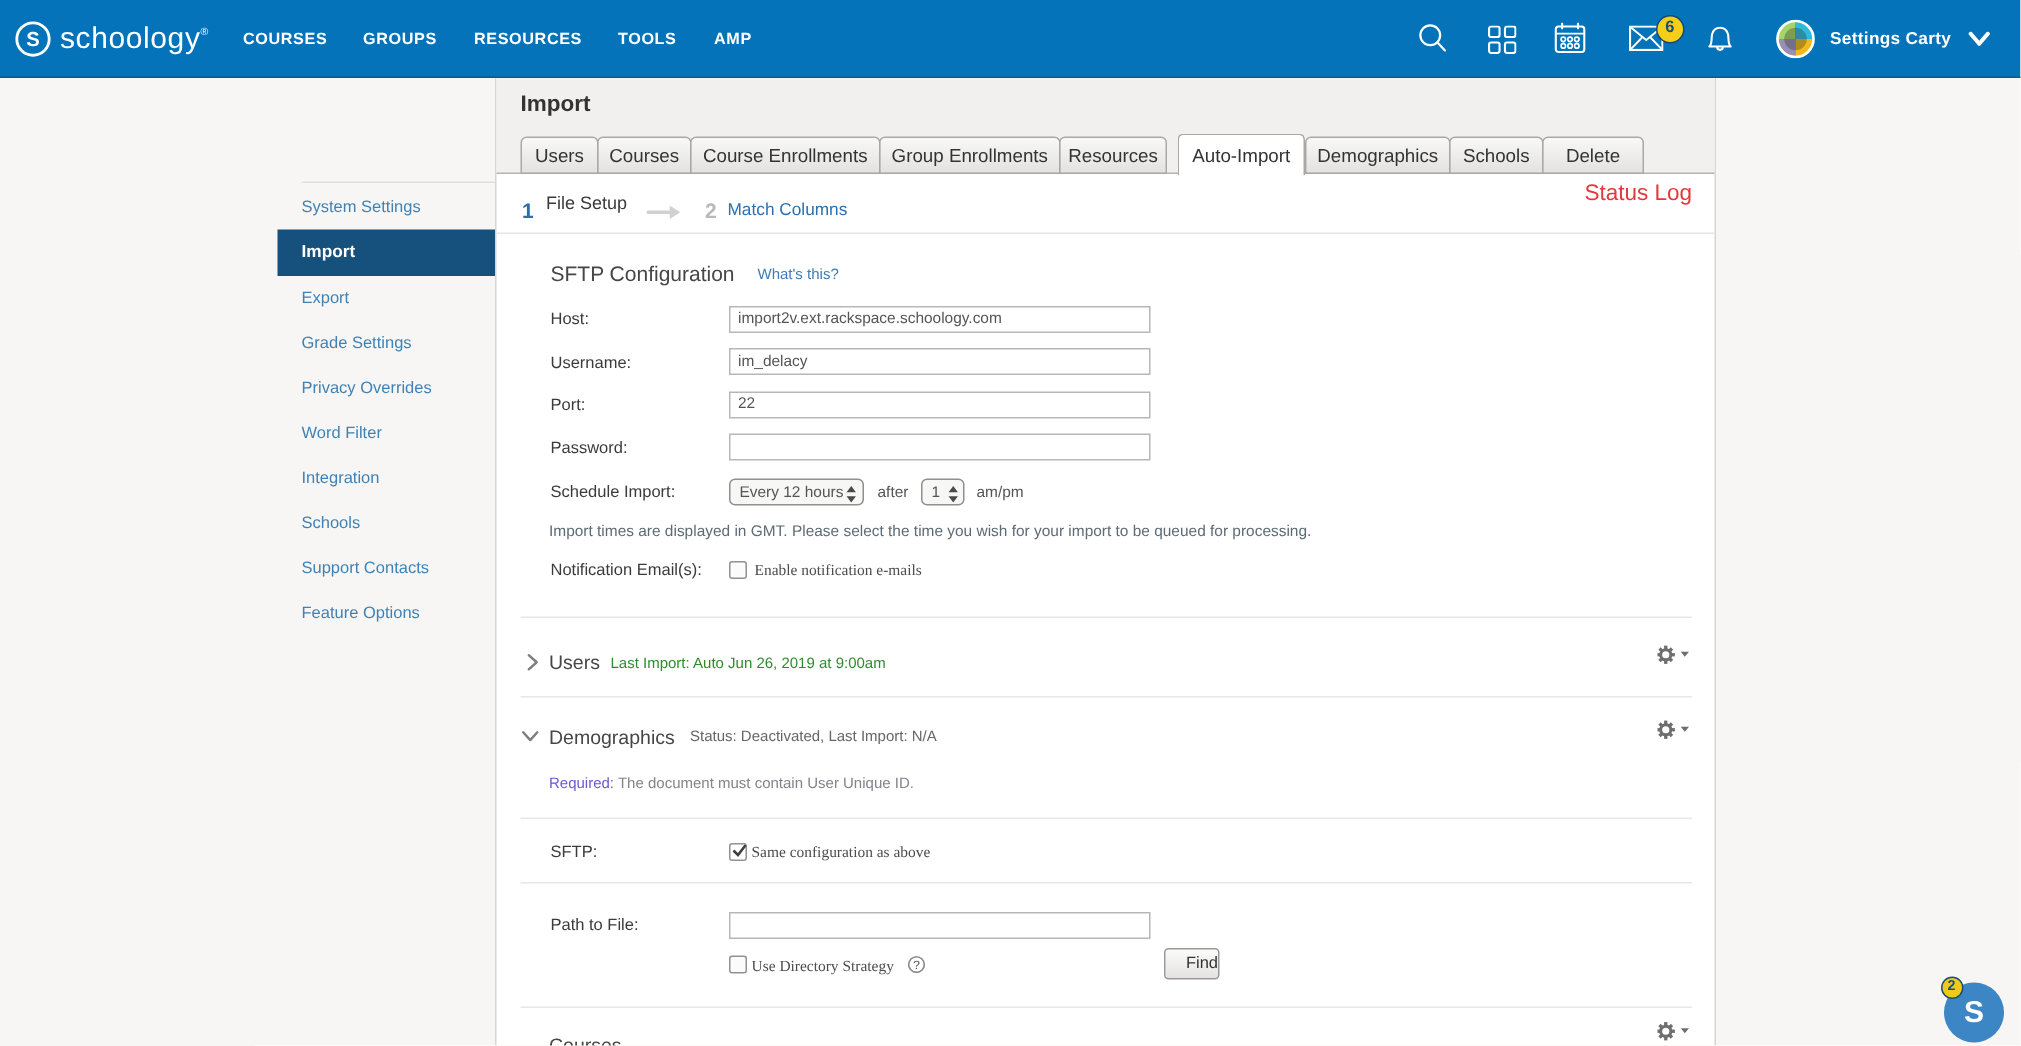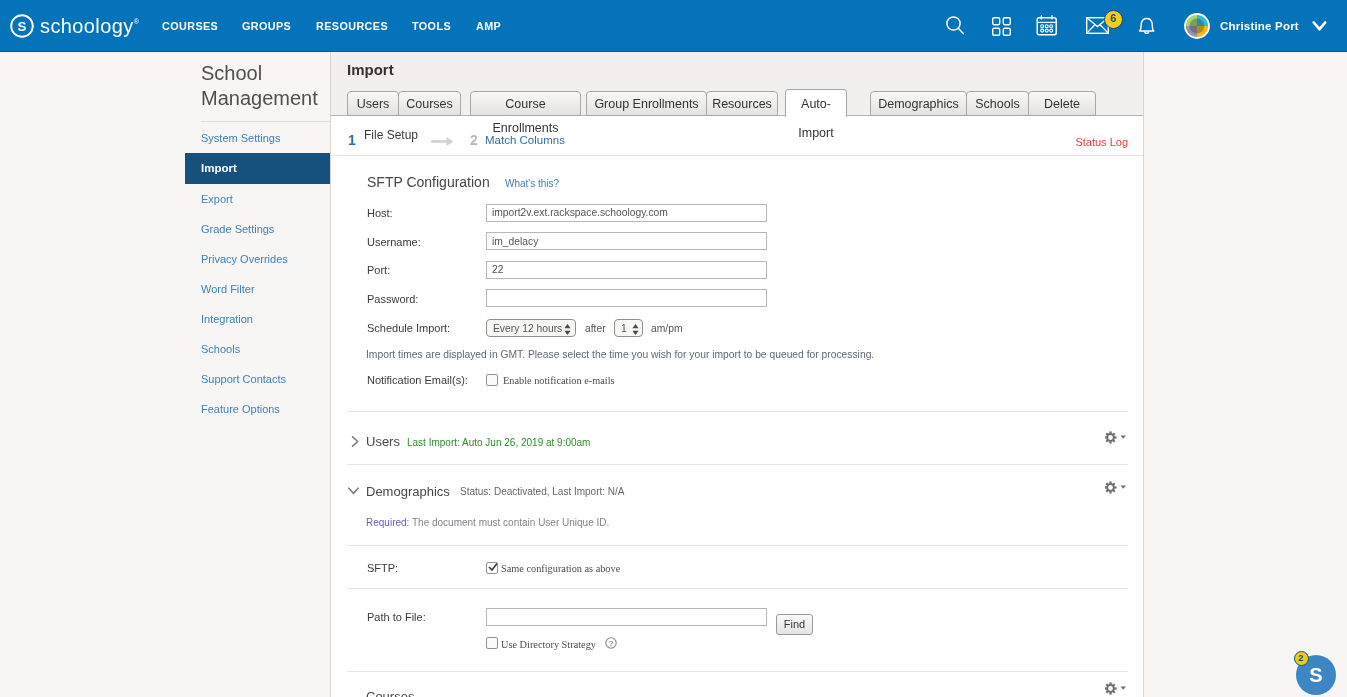--- a/index.html
+++ b/index.html
@@ -98,63 +98,62 @@
         </clipPath>
       <g clip-path="url(#av)">
         <rect x="0" y="0" width="13" height="13" fill="#a5d469"></rect>
         <rect x="13" y="0" width="13" height="13" fill="#2fb9dc"></rect>
         <rect x="0" y="13" width="13" height="13" fill="#978fb4"></rect>
         <rect x="13" y="13" width="13" height="13" fill="#f3ba16"></rect>
         <circle cx="13" cy="13" r="7.5" fill="rgba(45,45,45,0.33)"></circle>
       </g>
       <circle cx="13" cy="13" r="12" fill="none" stroke="#fff" stroke-width="1.8"></circle>
     </svg>
-    <div class="abs" style="left:1220px;top:0;height:52px;line-height:52px;color:#fff;font-weight:bold;font-size:11.5px;letter-spacing:0.2px">Christine Port</div>
+    <div class="abs" style="left:1220px;top:0;height:52px;line-height:52px;color:#fff;font-weight:bold;font-size:11.5px;letter-spacing:0.2px">Settings Carty</div>
     <svg class="abs" style="left:1312px;top:21px" width="15" height="11" viewBox="0 0 15 11">
       <path d="M1.8 1.5 L7.5 8.2 L13.2 1.5" fill="none" stroke="#fff" stroke-width="2.7" stroke-linecap="round" stroke-linejoin="round"></path>
     </svg>
   </div>
 
-  <div id="sb-title">School Management</div>
   <div id="sb-div"></div>
   <div class="sblink" style="top:123px">System Settings</div>
   <div id="sb-active">Import</div>
   <div class="sblink" style="top:184px">Export</div>
   <div class="sblink" style="top:214px">Grade Settings</div>
   <div class="sblink" style="top:244px">Privacy Overrides</div>
   <div class="sblink" style="top:274px">Word Filter</div>
   <div class="sblink" style="top:304px">Integration</div>
   <div class="sblink" style="top:334px">Schools</div>
   <div class="sblink" style="top:364px">Support Contacts</div>
   <div class="sblink" style="top:394px">Feature Options</div>
 
   <div id="main">
     <div id="band">
       <div id="pgtitle">Import</div>
     </div>
     <div class="tab" style="left:16px; width:52px">Users</div>
     <div class="tab" style="left:67px; width:63px">Courses</div>
-    <div class="tab" style="left:139px; width:111px">Course Enrollments</div>
+    <div class="tab" style="left:129px; width:127px">Course Enrollments</div>
     <div class="tab" style="left:255px; width:121px">Group Enrollments</div>
     <div class="tab" style="left:375px; width:72px">Resources</div>
-    <div class="tab active" style="left:454px; width:62px">Auto-Import</div>
+    <div class="tab active" style="left:454px; width:85px">Auto-Import</div>
     <div class="tab" style="left:539px; width:97px">Demographics</div>
     <div class="tab" style="left:635px; width:63px">Schools</div>
     <div class="tab" style="left:697px; width:68px">Delete</div>
 
     <div id="steprow">
       <span class="abs" style="left:17px;top:16px;font-size:14px;font-weight:bold;color:#2d6fad">1</span>
       <span class="abs" style="left:33px;top:12px;font-size:12px;font-weight:normal;color:#3a3a3a">File Setup</span>
       <svg class="abs" style="left:100px;top:19.5px" width="24" height="11" viewBox="0 0 24 11">
         <line x1="1" y1="5.5" x2="17" y2="5.5" stroke="#d2d1cf" stroke-width="2.4" stroke-linecap="round"></line>
         <path d="M15.5 1 L22.5 5.5 L15.5 10 Z" fill="#d2d1cf"></path>
       </svg>
       <span class="abs" style="left:139px;top:16px;font-size:14px;font-weight:bold;color:#b9b9b9">2</span>
       <span class="abs" style="left:154px;top:18px;font-size:11.5px;font-weight:normal;color:#2d6fad">Match Columns</span>
-      <span class="abs" style="right:15px;top:20px;font-size:11px;color:#e2393d">Status Log</span>
+      <span class="abs" style="right:15px;top:4px;font-size:15px;color:#e2393d">Status Log</span>
     </div>
 
     <div class="abs sect-t" style="left:36px;top:122px;font-size:14px">SFTP Configuration</div>
     <div class="abs" style="left:174px;top:126px;font-size:10px;color:#3f7cb6">What's this?</div>
 
     <div class="lbl" style="top:154px">Host:</div>
     <input class="inp" style="top: 151.5px;" value="import2v.ext.rackspace.schoology.com">
     <div class="lbl" style="top:182.5px">Username:</div>
     <input class="inp" style="top: 180px;" value="im_delacy">
     <div class="lbl" style="top:211px">Port:</div>
@@ -247,21 +246,21 @@
       <svg width="14" height="13" viewBox="0 0 14 13" style="position:absolute;left:-1px;top:-2px">
         <path d="M3 6 L6 9 L11 2.5" fill="none" stroke="#3e3e3e" stroke-width="1.7"></path>
       </svg>
     </div>
     <div class="cbl" style="left:170px;top:509.5px">Same configuration as above</div>
 
     <div class="hdiv" style="top:536px"></div>
 
     <div class="lbl" style="top:558px">Path to File:</div>
     <input class="inp" style="top: 555.5px;" value="">
-    <div class="abs" style="left:445px;top:562px;width:37px;height:21px;border:1px solid #9b9997;border-radius:3px;background:linear-gradient(#fbfbfb,#e4e3e1);font-size:11px;color:#333;text-align:center;line-height:19px">Find</div>
+    <div class="abs" style="left:445px;top:580px;width:37px;height:21px;border:1px solid #9b9997;border-radius:3px;background:linear-gradient(#fbfbfb,#e4e3e1);font-size:11px;color:#333;text-align:right;line-height:19px">Find</div>
 
     <div class="cb" style="left:155px;top:585px"></div>
     <div class="cbl" style="left:170px;top:585.5px">Use Directory Strategy</div>
     <svg class="abs" style="left:274px;top:585px" width="12" height="12" viewBox="0 0 12 12">
       <circle cx="6" cy="6" r="5.2" fill="none" stroke="#8a8a8a" stroke-width="1.1"></circle>
       <text x="6" y="8.8" font-size="8" fill="#555" text-anchor="middle" font-family="Liberation Sans">?</text>
     </svg>
 
     <div class="hdiv" style="top:619px"></div>
 

